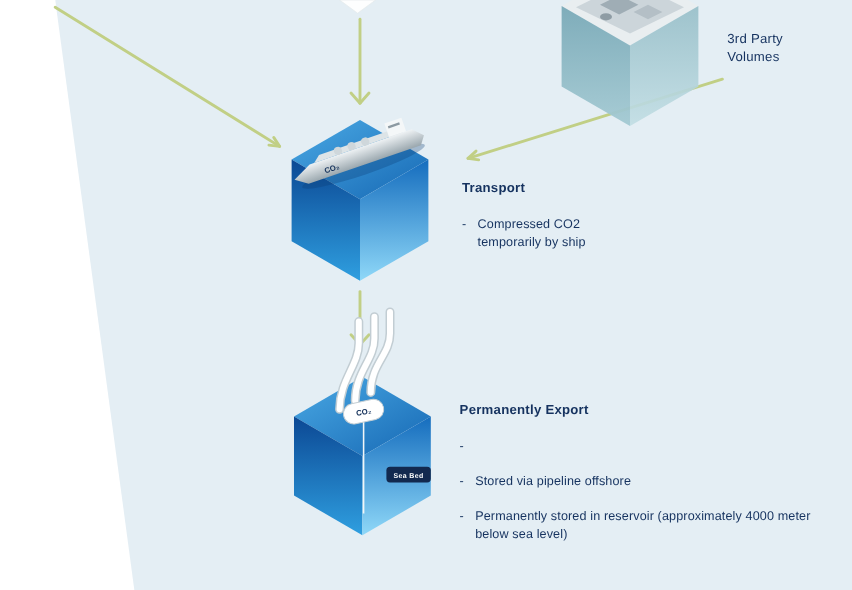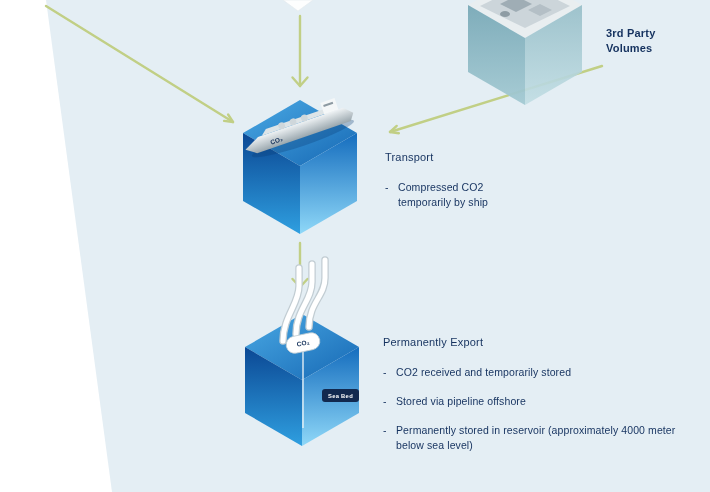--- a/index.html
+++ b/index.html
@@ -5,26 +5,26 @@
   * { margin:0; padding:0; box-sizing:border-box; }
   html,body { width:710px; height:492px; }
   body { font-family:"Liberation Sans", sans-serif; background:#ffffff; }
   .stage { position:relative; width:710px; height:492px; overflow:hidden; background:#ffffff; }
   .panel { position:absolute; inset:0; background:#e4eef4;
            clip-path:polygon(46px 0px, 710px 0px, 710px 492px, 112px 492px); }
   svg.canvas { position:absolute; left:0; top:0; width:710px; height:492px; }
   svg text { font-family:"Liberation Sans", sans-serif; }
 
   .label-block { position:absolute; color:#15325f; }
-  .title { font-weight:normal; font-size:11px; letter-spacing:.2px; line-height:14px; }
+  .title { font-weight:bold; font-size:11px; letter-spacing:.2px; line-height:14px; }
   .bullets { display:flex; flex-direction:column; gap:14px; margin-top:16px; }
   .bullet { display:flex; font-size:10.5px; line-height:15px; letter-spacing:.1px; }
   .dash { width:13px; flex:none; }
 
-  .third-party { left:606px; top:26px; width:70px; font-weight:bold; font-size:11px; line-height:15px; letter-spacing:.2px; }
+  .third-party { left:606px; top:26px; width:70px; font-weight:normal; font-size:11px; line-height:15px; letter-spacing:.2px; }
   .transport-block { left:385px; top:150px; width:160px; }
   .transport-block .btext { width:114px; }
   .stored-block { left:383px; top:335px; width:312px; }
 </style>
 </head>
 <body>
 
 <div class="stage">
   <div class="panel"></div>
 
@@ -146,21 +146,20 @@
         <span class="btext">Compressed CO2 temporarily by ship</span>
       </div>
     </div>
   </div>
 
   <div class="label-block stored-block">
     <div class="title">Permanently Export</div>
     <div class="bullets">
       <div class="bullet">
         <span class="dash">-</span>
-        <span class="btext">CO2 received and temporarily stored</span>
       </div>
       <div class="bullet">
         <span class="dash">-</span>
         <span class="btext">Stored via pipeline offshore</span>
       </div>
       <div class="bullet">
         <span class="dash">-</span>
         <span class="btext">Permanently stored in reservoir (approximately 4000 meter below sea level)</span>
       </div>
     </div>

